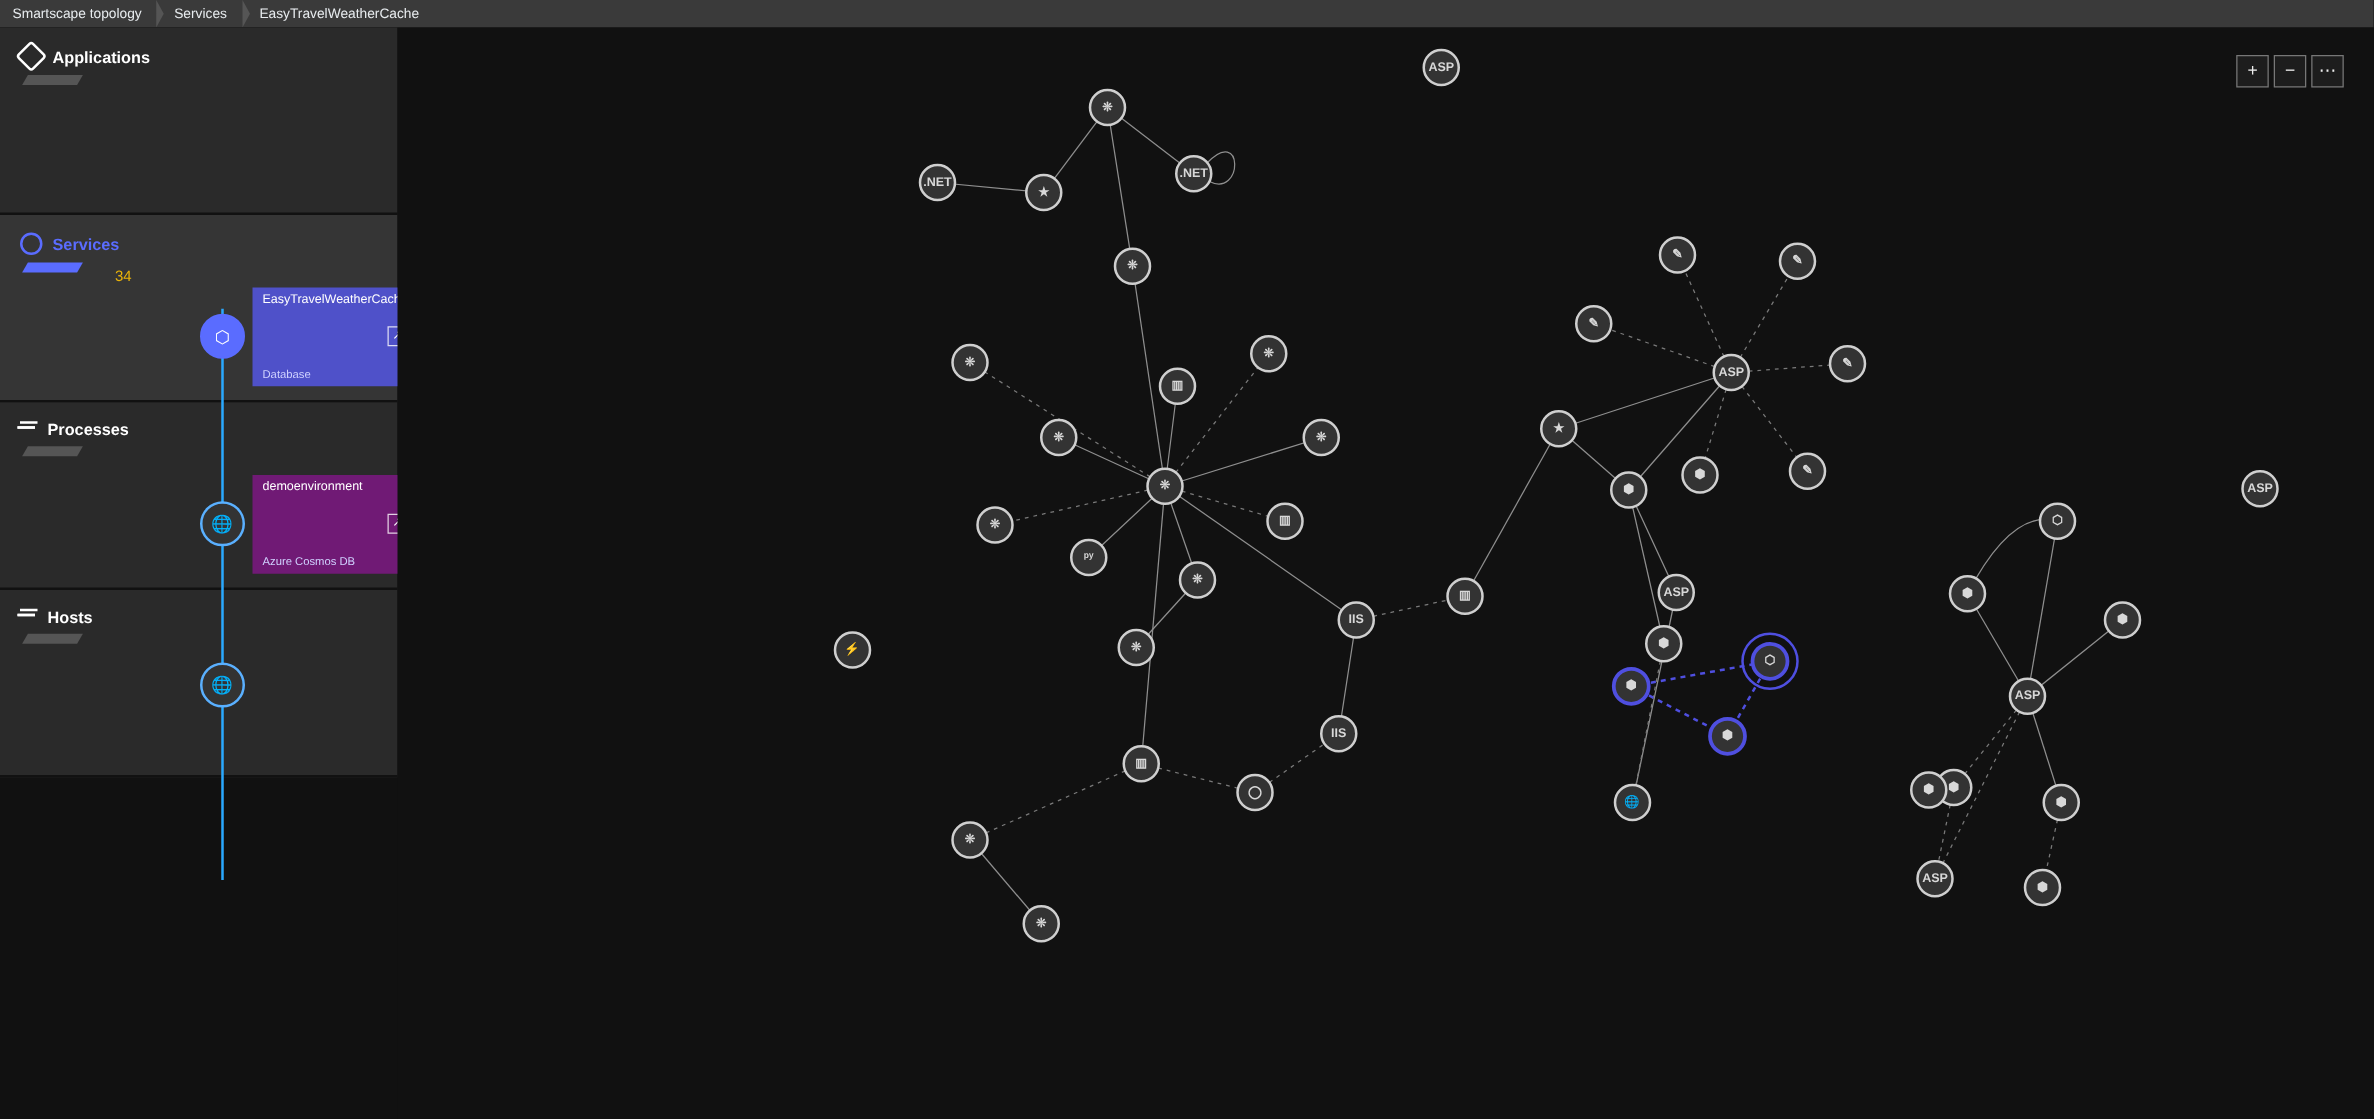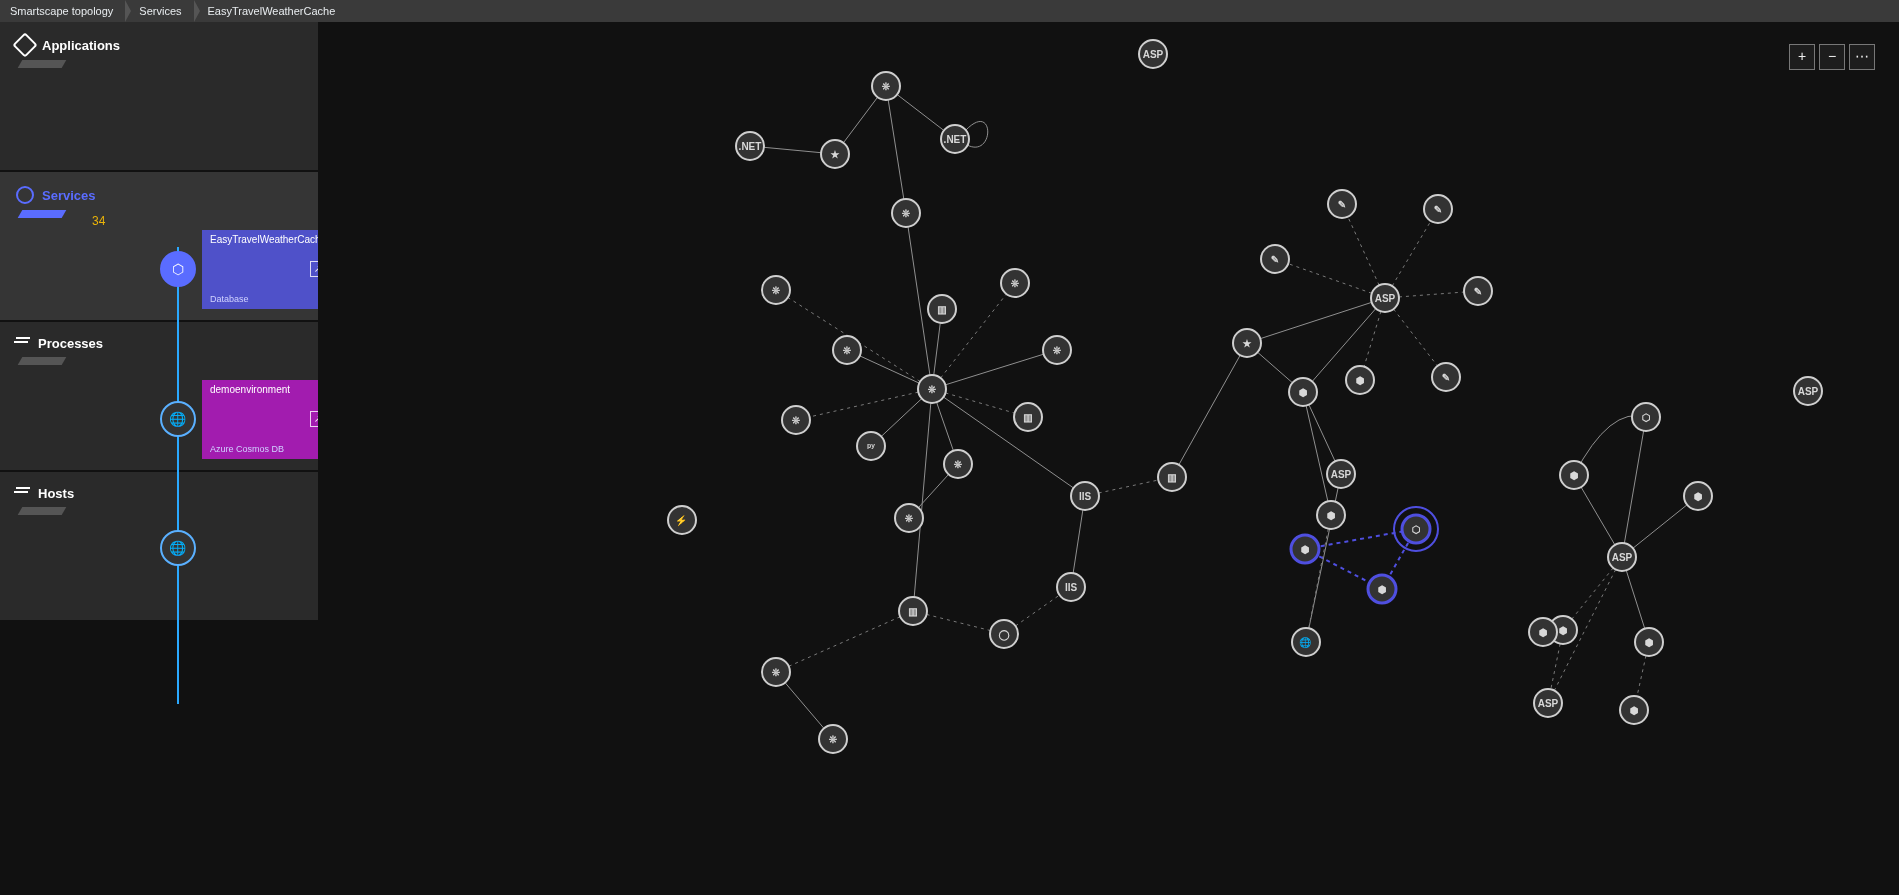--- a/index.html
+++ b/index.html
@@ -160,21 +160,21 @@
     background:#4f51c9;
     color:#fff;
     font-size:10px;
     line-height:1.2;
     padding:4px 24px 4px 8px;
     width:96px;
     position:relative;
     cursor:pointer;
   }
   .callout .line2{color:#d0d2ff;font-size:9px;margin-top:48px;}
-  .callout.teal{ background:#a21caf;}
+  .callout.teal{ background:#701a75;}
   .callout .open-icon{
     position:absolute;right:4px;top:50%;transform:translateY(-50%);
     width:14px;height:14px;border:1px solid rgba(255,255,255,.8);
     display:flex;align-items:center;justify-content:center;font-size:10px;
   }
 
   .sidebar-vline{
     position:absolute;
     left:177px;
     width:0;

